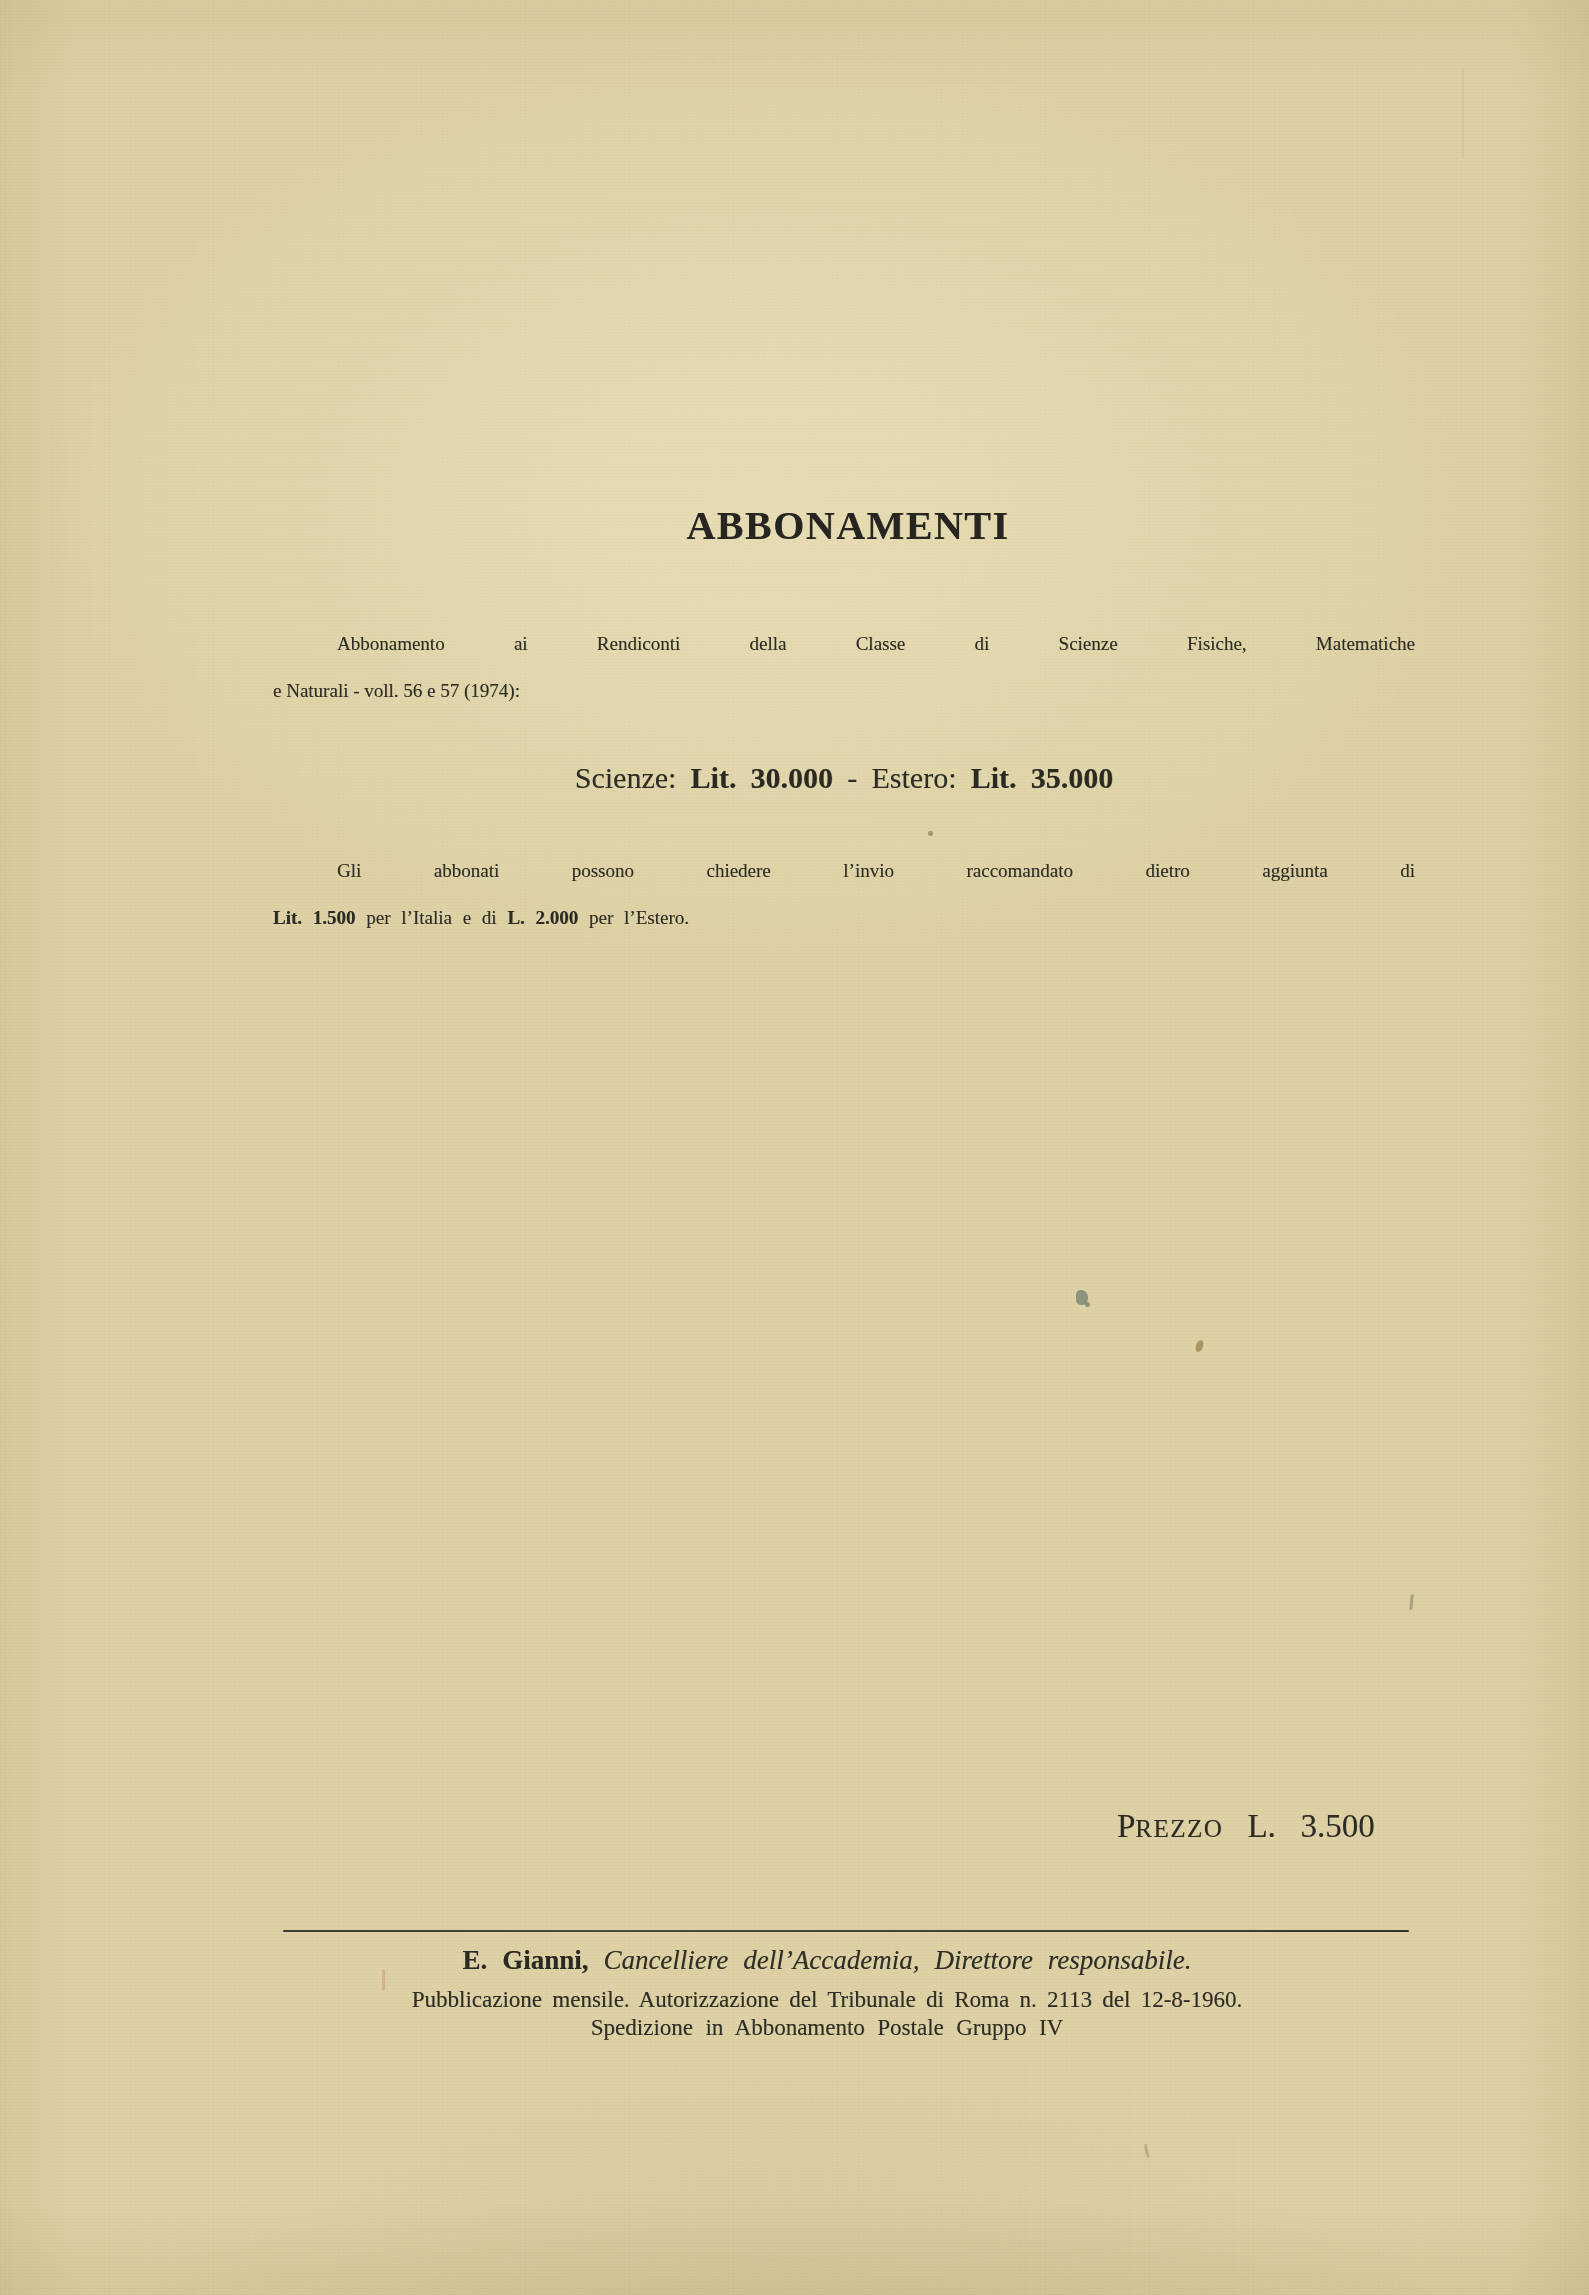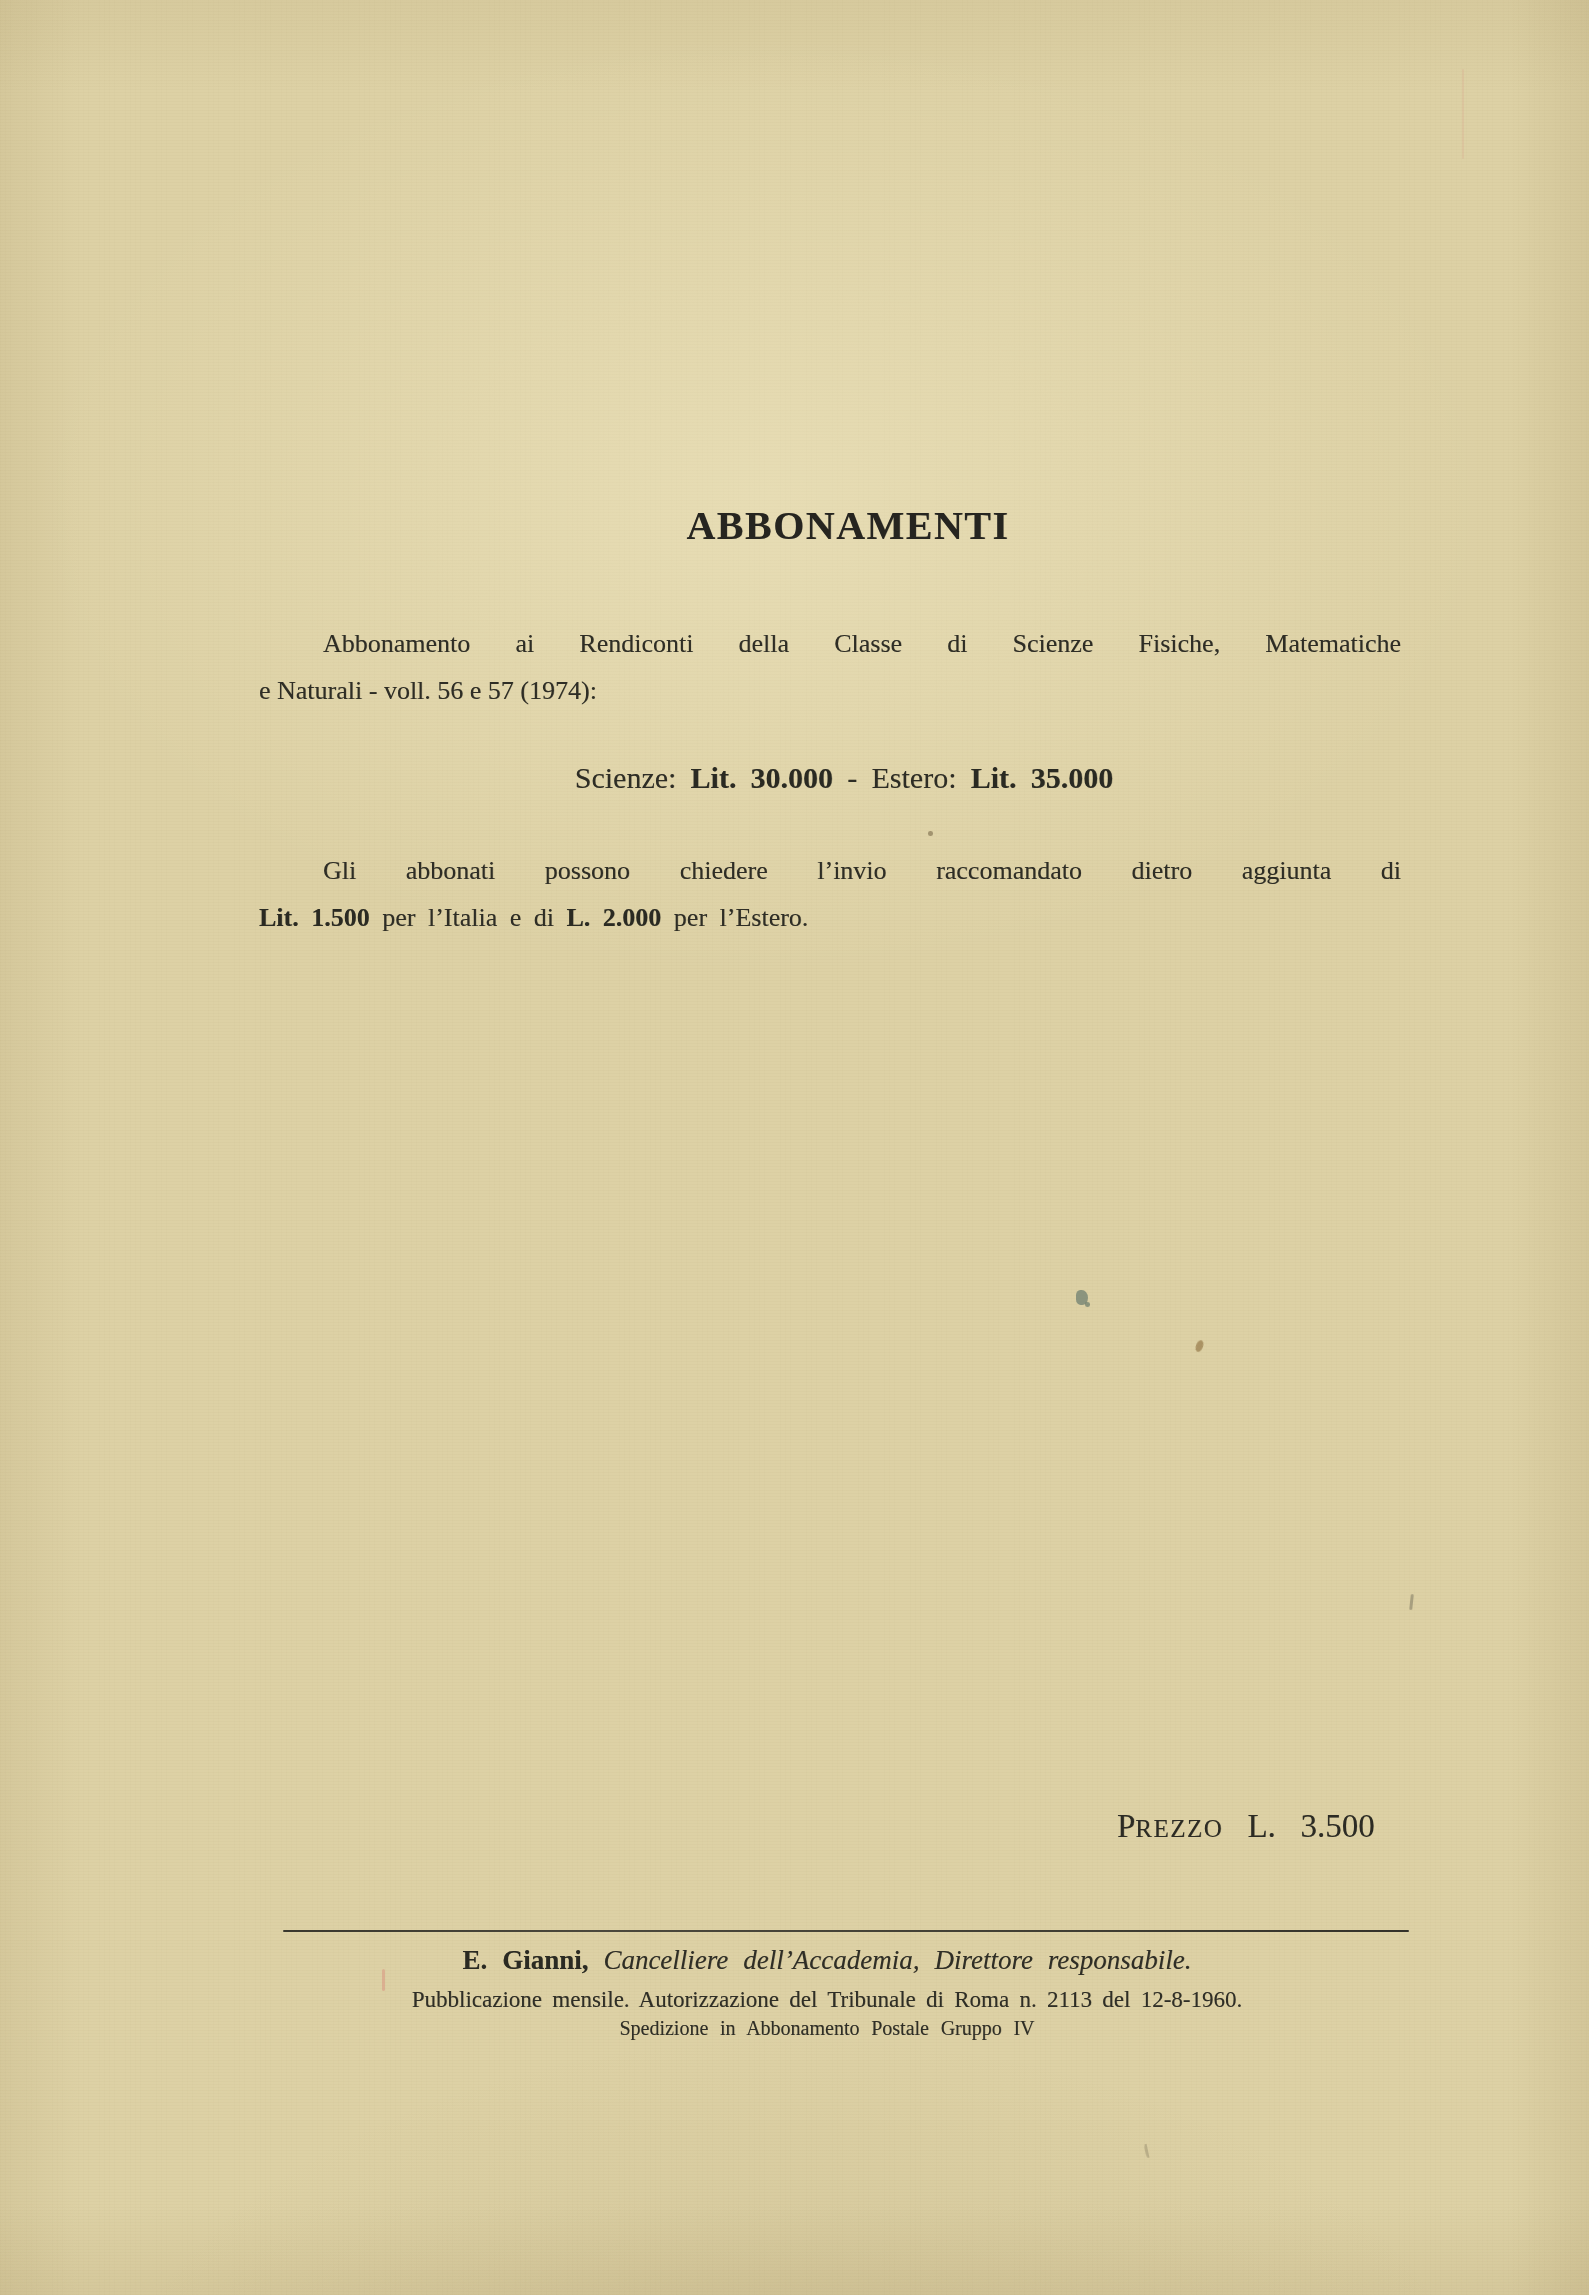--- a/index.html
+++ b/index.html
@@ -25,22 +25,22 @@
   .ink { text-shadow: 0.4px 0.4px 0.5px rgba(44,42,34,0.35); }
 
   #title {
     position: absolute; top: 502px; left: 273px; width: 1142px;
     margin: 4px; text-align: center;
     font-size: 40px; line-height: 40px; font-weight: 700;
     letter-spacing: 1.5px; color: #262520;
   }
 
   .para {
-    position: absolute; left: 259px; width: 1142px;
-    font-size: 26px; line-height: 47px;
+    position: absolute; left: 273px; width: 1142px;
+    font-size: 19px; line-height: 47px;
   }
   .para .line { width: 100%; }
   .indent { padding-left: 64px; box-sizing: border-box; }
   .just { text-align: justify; text-align-last: justify; white-space: nowrap; }
 
   #p1 { top: 620px; }
   #p2 { top: 847px; }
   #p3 { top: 964px; }
 
   #priceline {
@@ -64,21 +64,21 @@
     border-radius: 1.5px;
   }
 
   .credit {
     position: absolute; left: 256px; width: 1142px; text-align: center;
     color: #2f2e26;
   }
   #credit1 { top: 1944px; font-size: 27px; line-height: 33px; word-spacing: 8.2px; }
   #credit1 .role { font-style: italic; }
   #credit2 { top: 1986px; font-size: 23px; line-height: 28px; word-spacing: 4.5px; }
-  #credit3 { top: 2014px; font-size: 20px; line-height: 28px; word-spacing: 6.7px; font-family: Liberation Serif, serif; }
+  #credit3 { top: 2014px; font-size: 23px; line-height: 28px; word-spacing: 6.7px; font-family: Liberation Serif, serif; }
 
   .speck { position: absolute; border-radius: 50%; filter: blur(0.7px); }
   #speck-teal   { top: 1290px; left: 1076px; width: 12px; height: 15px; background: #49645f; opacity: 0.55; border-radius: 40% 60% 55% 45%; }
   #speck-teal2  { top: 1302px; left: 1085px; width: 5.2px;  height: 4.5px;  background: #3e5a55; opacity: 0.5; }
   #speck-brown  { top: 1340px; left: 1196px; width: 6.7px;  height: 12px; background: #8a6b3a; opacity: 0.6; transform: rotate(20deg); }
   #speck-dot    { top: 831px; left: 928px; width: 4.5px;  height: 4.5px;  background: #7a6a4a; opacity: 0.6; }
   #speck-tick   { top: 1594px; left: 1410px; width: 3px;  height: 16.4px; background: #6a6552; opacity: 0.45; border-radius: 1.5px; transform: rotate(6deg); }
   #speck-curve  { top: 2144px; left: 1145px; width: 3px;  height: 13.5px; background: #7c7258; opacity: 0.35; border-radius: 50% 0 0 50%; transform: rotate(-12deg); }
   #streak-pink1 { top: 1969px; left: 382px;  width: 3px;  height: 22.4px; background: #d98a7a; opacity: 0.45; border-radius: 1.5px; }
   #streak-pink2 { top: 69px;   left: 1462px; width: 2.2px;  height: 90px; background: #d9937f; opacity: 0.18; border-radius: 1.5px; }

